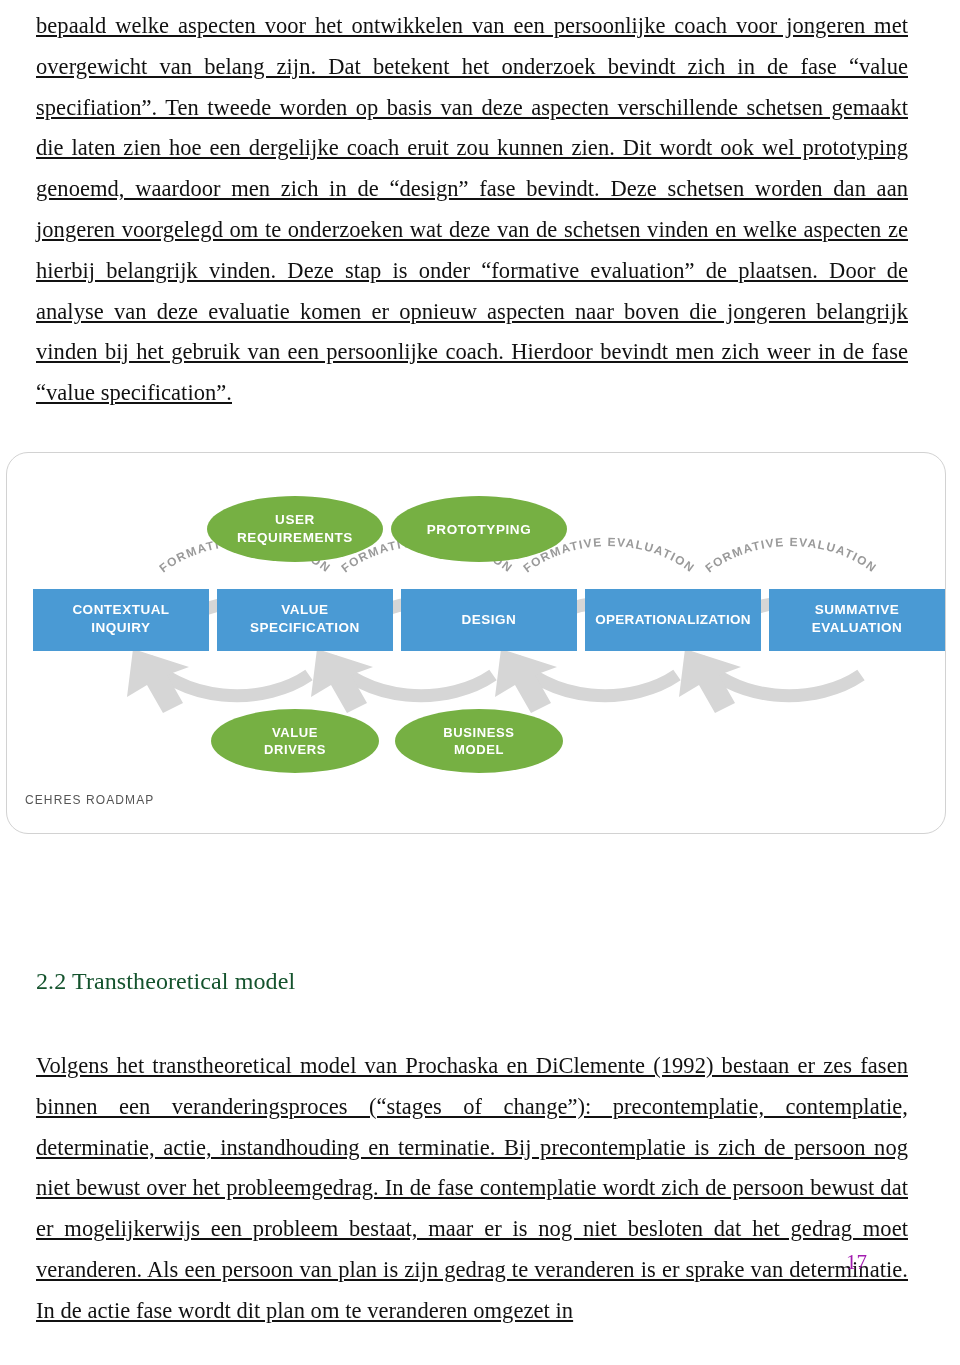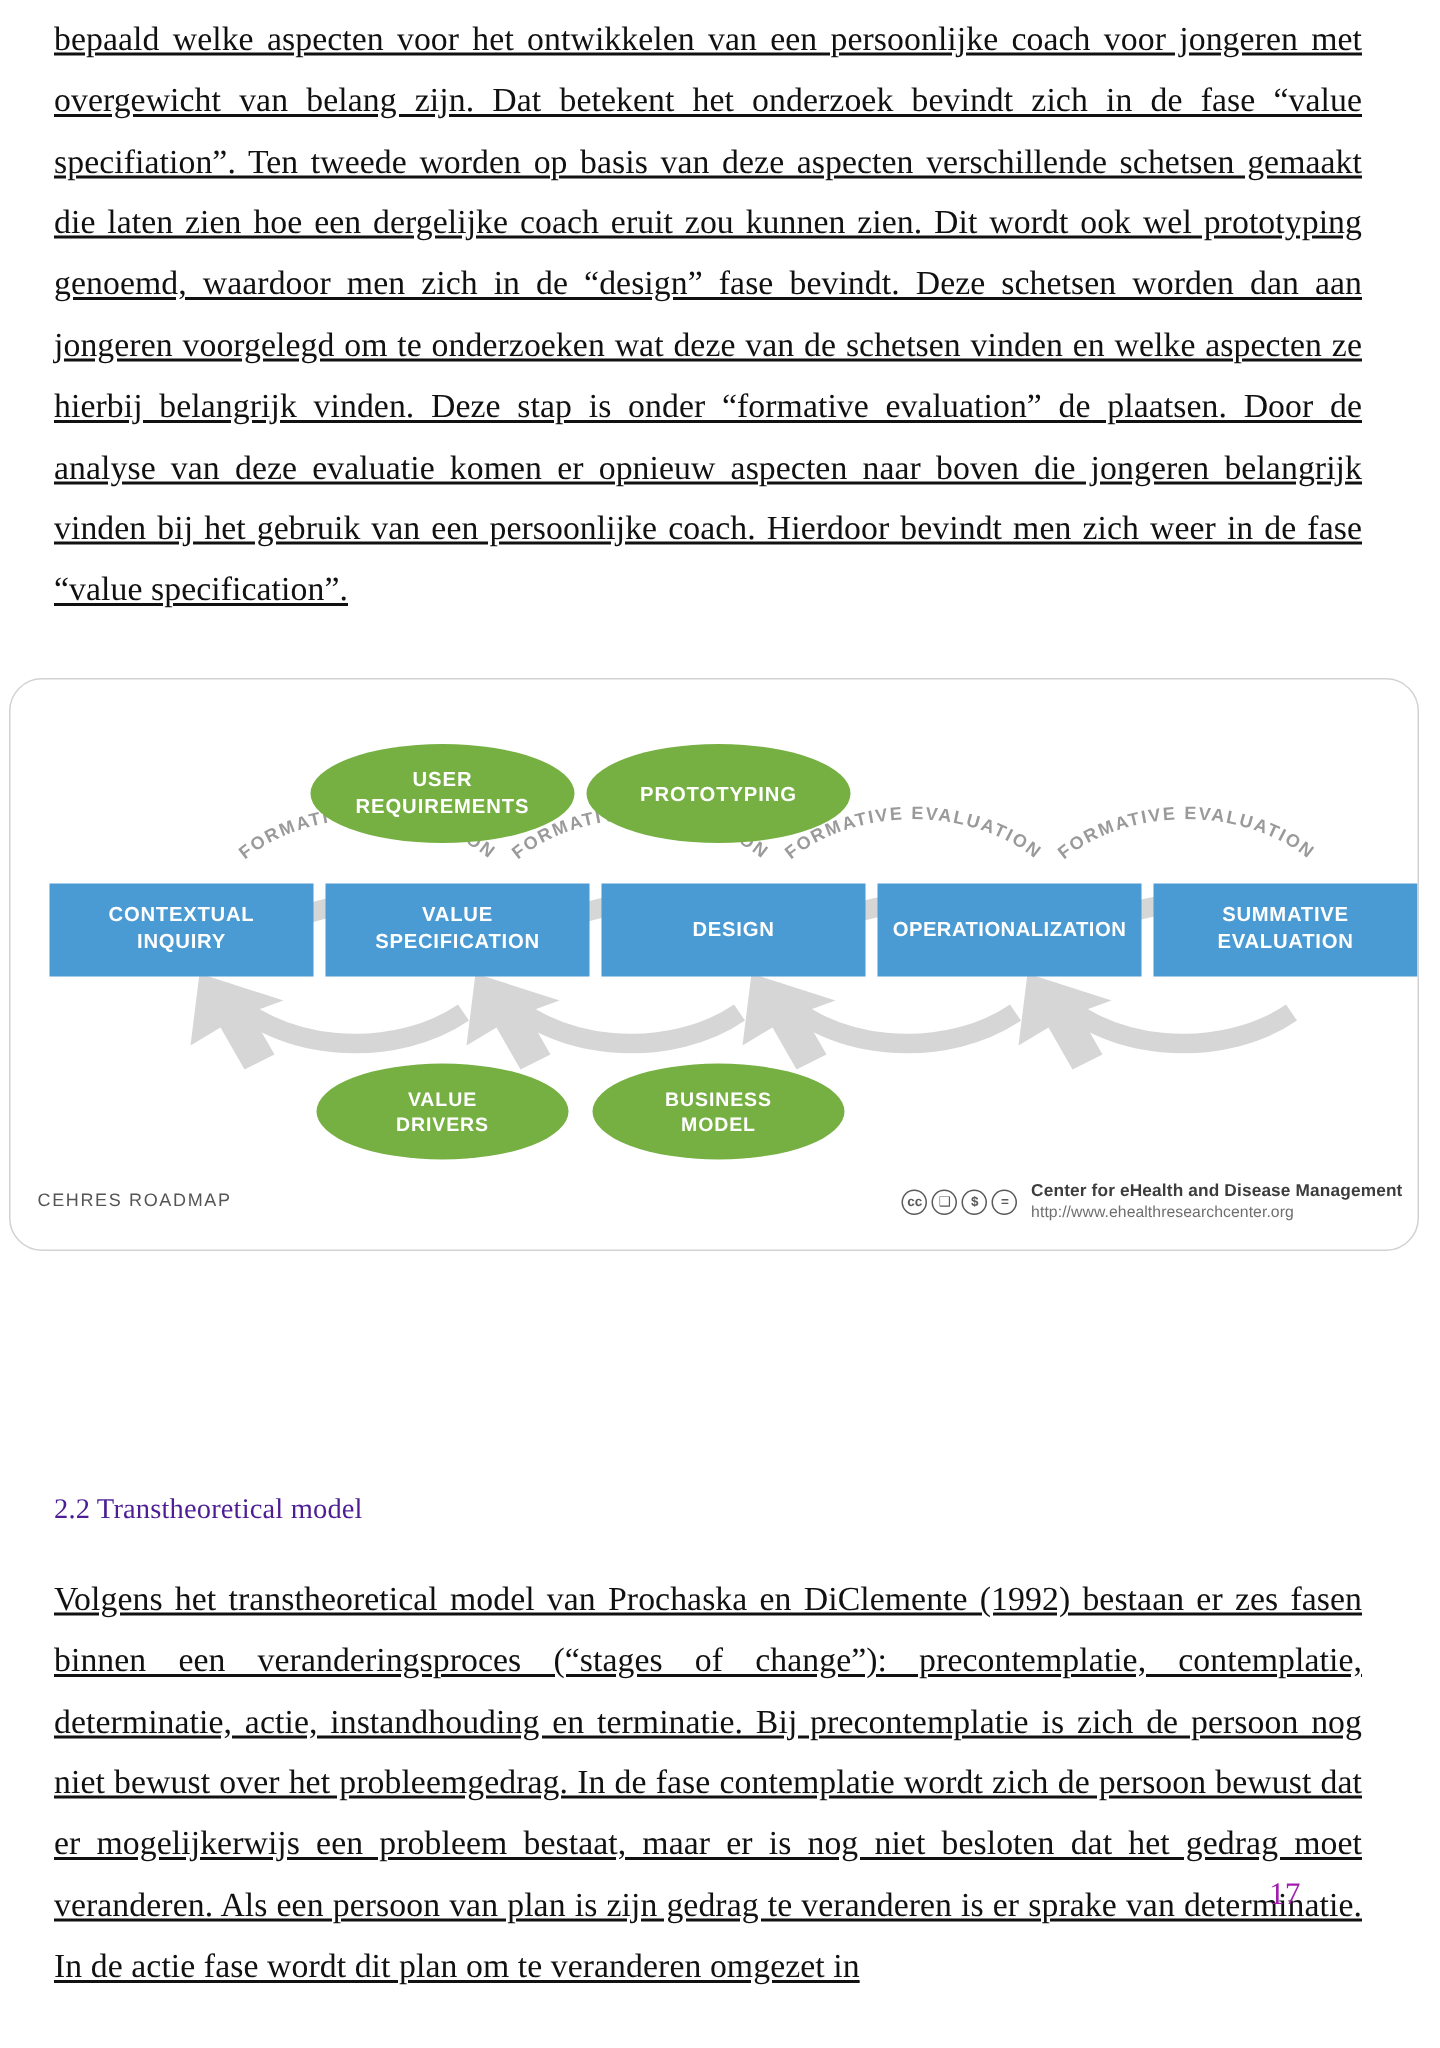--- a/index.html
+++ b/index.html
@@ -47,23 +47,23 @@
     font-size: 21px;
     font-weight: bold;
     color: #000000;
     letter-spacing: 0.2px;
   }
 
   
   .section-heading {
     position: absolute;
     left: 36px;
-    top: 996px;
-    font-size: 19px;
-    color: #4c1d95;
+    top: 968px;
+    font-size: 24px;
+    color: #14532d;
     letter-spacing: 0.1px;
   }
 
   
   .page-number {
     position: absolute;
     left: 846px;
     top: 1250px;
     font-size: 21px;
     color: #a21caf;
@@ -248,32 +248,20 @@
         <g>
           <ellipse cx="472" cy="288" rx="84" ry="32" fill="#76b043"></ellipse>
           <text x="472" y="284" text-anchor="middle" font-family="Liberation Sans, DejaVu Sans, sans-serif" font-size="13" font-weight="bold" fill="#ffffff" letter-spacing="0.6">BUSINESS</text>
           <text x="472" y="301" text-anchor="middle" font-family="Liberation Sans, DejaVu Sans, sans-serif" font-size="13" font-weight="bold" fill="#ffffff" letter-spacing="0.6">MODEL</text>
         </g>
       </g>
     </svg>
 
     <div class="rm-footer-left">CEHRES ROADMAP</div>
 
-    <div class="rm-footer-right">
-      <div class="cc-icons">
-        <div class="cc-badge">cc</div>
-        <div class="cc-badge">❑</div>
-        <div class="cc-badge">$</div>
-        <div class="cc-badge">=</div>
-      </div>
-      <div class="cc-text">
-        <span class="cc-title">Center for eHealth and Disease Management</span>
-        <span class="cc-url">http://www.ehealthresearchcenter.org</span>
-      </div>
-    </div>
   </div>
 
 
   <div class="section-heading">2.2 Transtheoretical model</div>
 
   <div class="para p2">Volgens het transtheoretical model van Prochaska en DiClemente (1992) bestaan er zes fasen binnen een veranderingsproces (“stages of change”): precontemplatie, contemplatie, determinatie, actie, instandhouding en terminatie. Bij precontemplatie is zich de persoon nog niet bewust over het probleemgedrag. In de fase contemplatie wordt zich de persoon bewust dat er mogelijkerwijs een probleem bestaat, maar er is nog niet besloten dat het gedrag moet veranderen. Als een persoon van plan is zijn gedrag te veranderen is er sprake van determinatie. In de actie fase wordt dit plan om te veranderen omgezet in</div>
 
   <div class="page-number">17</div>
 
 </div>

